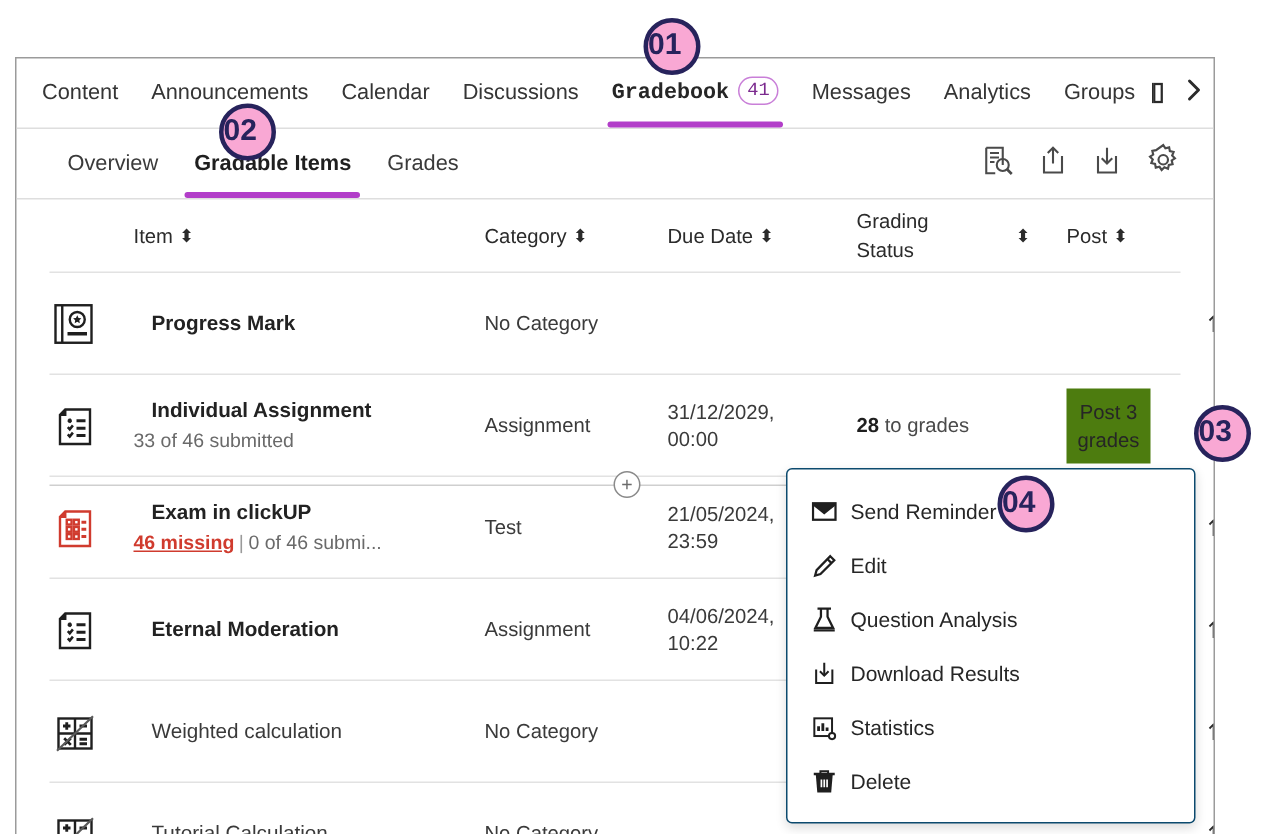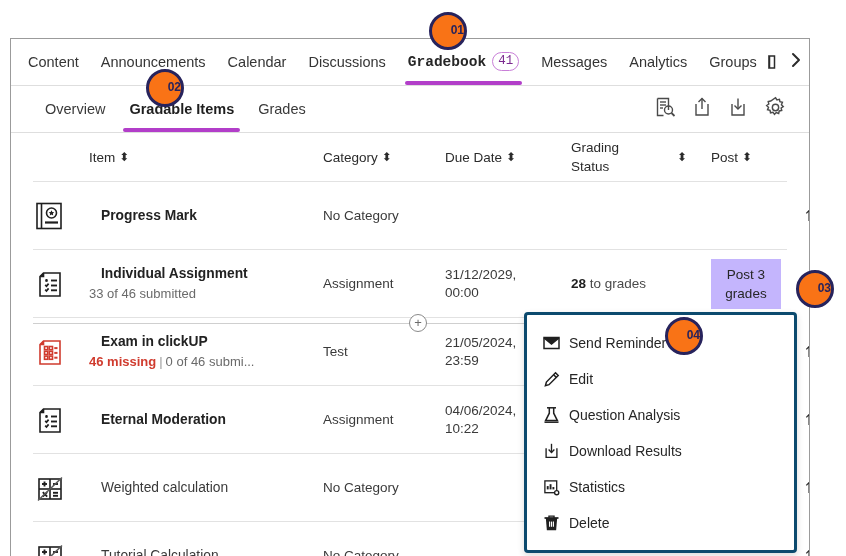--- a/index.html
+++ b/index.html
@@ -182,47 +182,47 @@
     height: 68px;
     border-top: 1px solid #e2e2e2;
     font-size: 13.5px;
     color: #2e2e2e;
     position: relative;
   }
   .grow:first-of-type { border-top: none; }
   .row-icon { display: flex; align-items: center; justify-content: flex-start; }
   .item-title { font-weight: bold; color: #222222; font-size: 13.8px; line-height: 18px; padding-left: 12px; }
   .item-sub   { font-size: 13px; color: #6a6a6a; line-height: 18px; margin-top: 2px; }
-  .item-sub .missing { color: #d03b2e; font-weight: bold; }
+  .item-sub .missing { color: #d03b2e; font-weight: bold; text-decoration: underline; }
   .item-sub .sep { color: #9a9a9a; margin: 0 3px; }
   .cat, .due { color: #3a3a3a; font-size: 13.5px; line-height: 18px; }
   .due span { display: block; }
   .grst { font-size: 13.5px; color: #4a4a4a; }
   .grst b { color: #1f1f1f; }
   .post-btn {
     display: inline-block;
-    width: 70px;
+    width: 56px;
     padding: 6px 4px;
-    background: #c4b5fd;
+    background: #4d7c0f;
     color: #262626;
     font-size: 13.5px;
     text-align: center;
     line-height: 19px;
     cursor: pointer;
   }
   .movecell { color: #2b2b2b; font-size: 15px; cursor: pointer; }
 
   
   .ctxmenu {
     position: absolute;
     left: 523px;
     top: 311px;
     width: 273px;
     background: #ffffff;
-    border: 3px solid #0c4a6e;
+    border: 1px solid #0c4a6e;
     border-radius: 4px;
     box-shadow: 0 3px 7px rgba(0,0,0,0.14);
     padding: 10px 0 9px 0;
     z-index: 20;
   }
   .ctxitem {
     display: flex;
     align-items: center;
     height: 36px;
     padding: 0 16px;
@@ -234,27 +234,27 @@
     width: 26px; flex: none;
     display: flex; align-items: center; justify-content: flex-start;
     color: #1f1f1f;
   }
 
   
   .badge {
     position: absolute;
     width: 38px; height: 38px;
     border-radius: 50%;
-    background: #f97316;
+    background: #f9a8d4;
     border: 3.5px solid #27235c;
     color: #27235c;
-    font-size: 12px;
+    font-size: 20px;
     font-weight: bold;
     line-height: 31px;
-    text-align: right;
+    text-align: left;
     z-index: 60;
   }
   #badge01 { left: 429px; top: 12px; }
   #badge02 { left: 146px; top: 69px; }
   #badge03 { left: 796px; top: 270px; }
   #badge04 { left: 665px; top: 317px; }
 </style>
 </head>
 <body>
 

